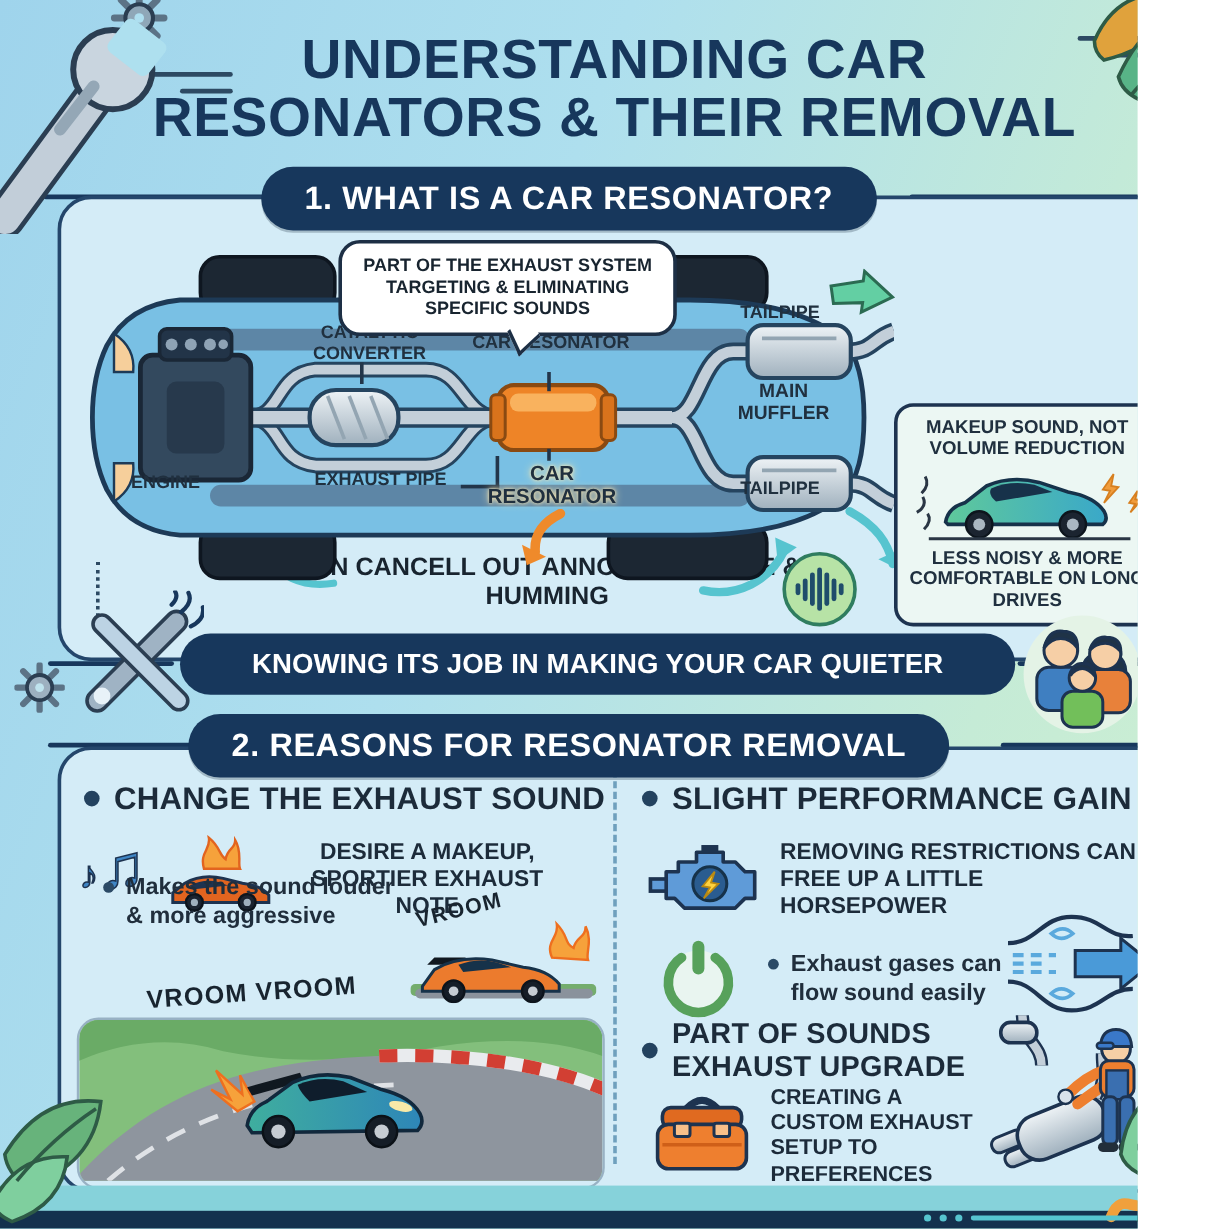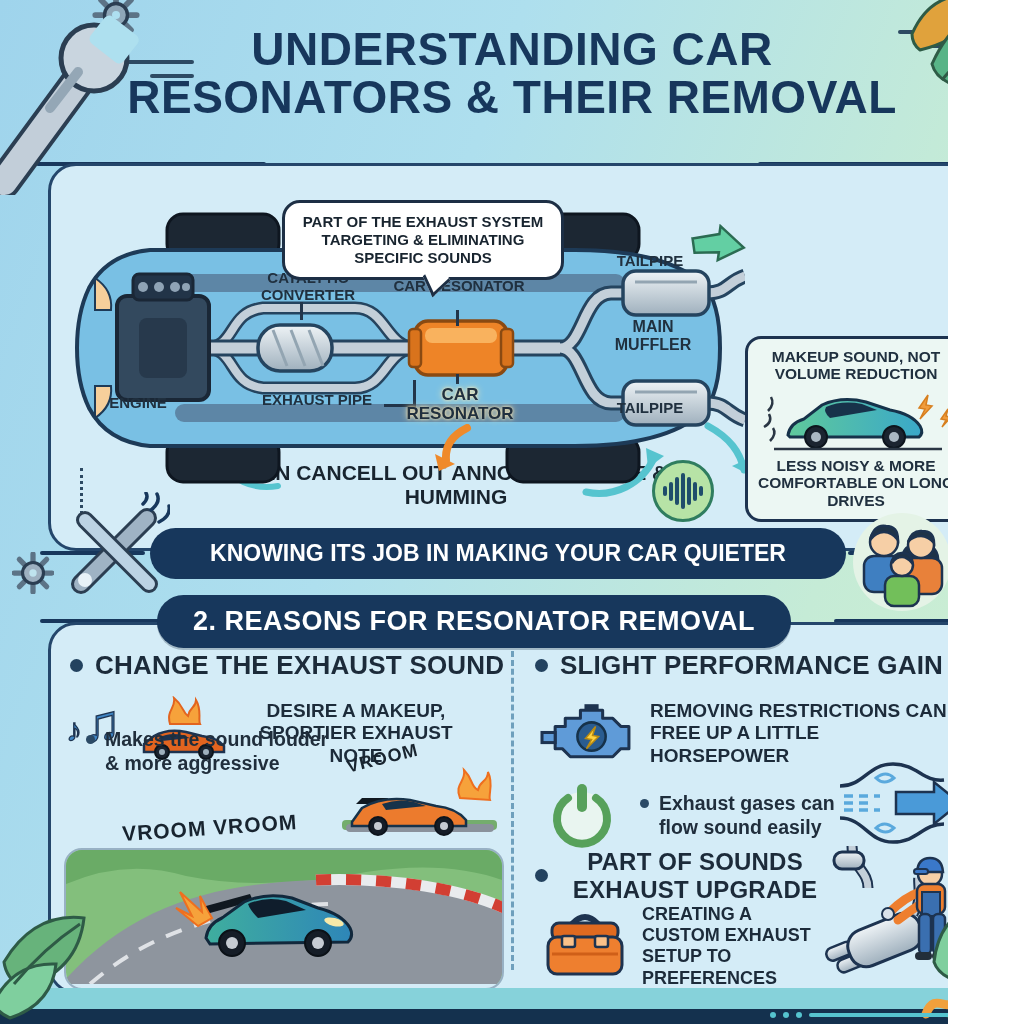--- a/index.html
+++ b/index.html
@@ -23,21 +23,21 @@
   .lbl{font-weight:800;color:#20303f;font-size:15px;line-height:1.12;text-align:center;z-index:5;}
   .conn{background:#22354a;z-index:4;}
   .bubble{background:#fff;border:3px solid #1d2f45;border-radius:18px;padding:10px 12px;
     font-weight:800;font-size:15px;line-height:1.2;text-align:center;color:#18242f;z-index:6;}
   .bubble .tail{position:absolute;left:140px;bottom:-13px;width:20px;height:20px;background:#fff;
     border-right:3px solid #1d2f45;border-bottom:3px solid #1d2f45;transform:rotate(65deg) skewX(18deg);}
   .cancel{font-weight:800;font-size:21px;line-height:1.15;color:#18242f;text-align:center;}
   .banner{background:var(--navy,#17375c);color:#fff;font-weight:800;font-size:23px;
     border-radius:26px;padding:12px 24px;white-space:nowrap;text-align:center;}
   
-  .h2row{display:flex;align-items:center;gap:12px;font-size:26px;font-weight:800;color:#1c2b3a;letter-spacing:.2px;text-align:center;}
+  .h2row{display:flex;align-items:center;gap:12px;font-size:26px;font-weight:800;color:#1c2b3a;letter-spacing:.2px;}
   .dot{width:13px;height:13px;border-radius:50%;background:#23425f;flex:0 0 auto;}
   .sub{font-weight:800;font-size:19px;line-height:1.18;color:#1c2b3a;}
   .body-bullet{display:flex;gap:10px;font-size:19.5px;font-weight:600;color:#202e3c;line-height:1.22;}
   .body-bullet .dot{width:9px;height:9px;margin-top:7px;background:#2b4a66;}
   .vroom{font-weight:800;color:#18242f;letter-spacing:1px;}
   .divider{border-left:3px dashed #6fa0bd;}
   .notes{color:#3f85c4;-webkit-text-stroke:1.3px #1d3350;line-height:.9;}
   .audio-circle{width:56px;height:56px;border-radius:50%;background:#b7e3a6;border:3px solid #2f7d5f;
     display:flex;align-items:center;justify-content:center;gap:2px;z-index:7;}
   .audio-circle i{display:block;width:4px;background:#1f4d6b;border-radius:2px;}
@@ -97,20 +97,21 @@
       <i style="height:32px"></i>
   </div>
 
   <div class="abs title">
     <div>UNDERSTANDING CAR</div>
     <div>RESONATORS &amp; THEIR REMOVAL</div>
   </div>
 
   <div class="abs hline" style="left:36px;top:162px;width:230px"></div>
   <div class="abs hline" style="left:758px;top:162px;width:230px"></div>
+  <div class="abs pill" style="top:139px;z-index:8">1. WHAT IS A CAR RESONATOR?</div>
 
   <div class="abs panel" style="left:48px;top:163px;width:920px;height:382px"></div>
 
   <div class="abs" style="left:55px;top:198px;z-index:1">
     <svg width="690" height="300" viewBox="0 0 690 300">
       <defs>
         <linearGradient id="gSil" x1="0" y1="0" x2="0" y2="1">
           <stop offset="0" stop-color="#eef3f6"></stop>
             <stop offset="1" stop-color="#9fb0bd"></stop>
         </linearGradient>

